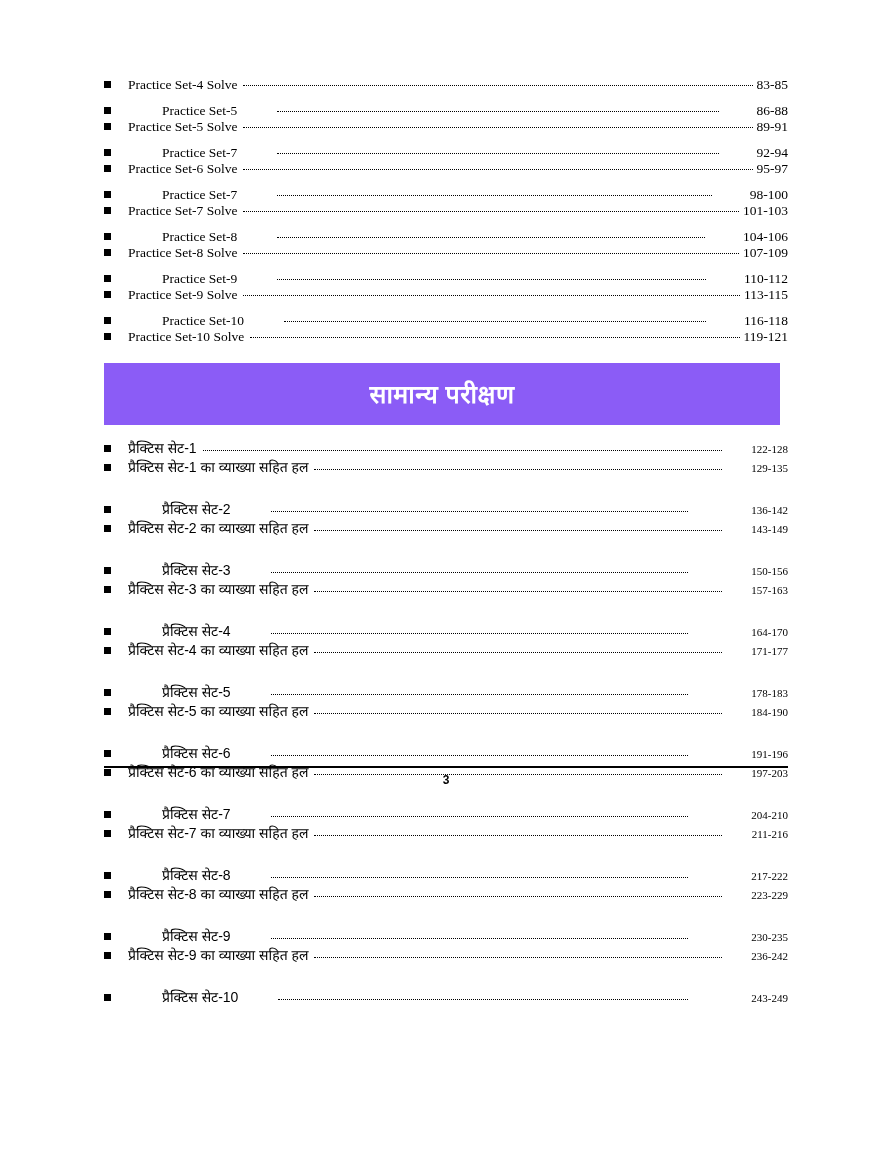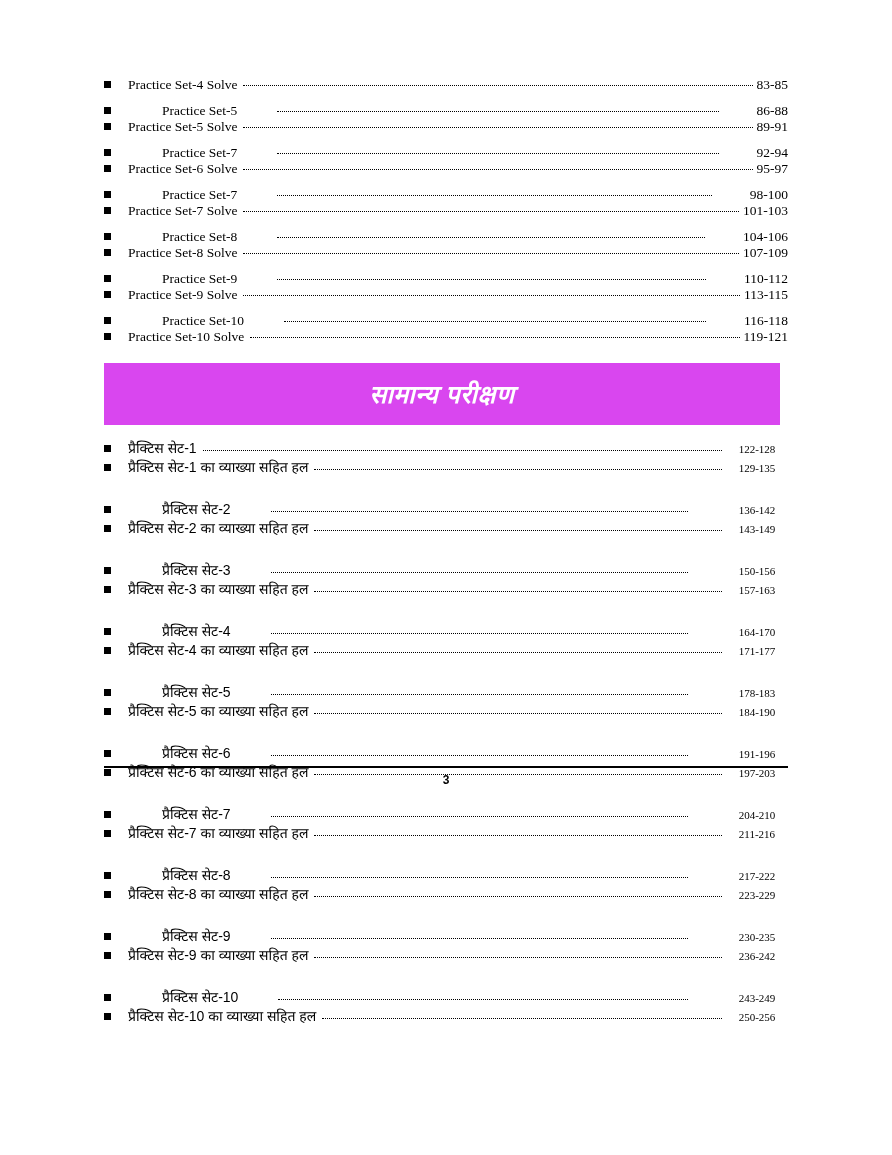--- a/index.html
+++ b/index.html
@@ -59,35 +59,34 @@
     overflow: hidden;
     position: relative;
     top: -3px;
     height: 10px;
     border-bottom: 1px dotted #000;
     margin: 0 2px;
   }
   .pages {
     flex: 0 0 auto;
     padding-left: 2px;
-    text-align: center;
+    text-align: right;
   }
 
   
   .section-banner {
-    background: #d946ef;
+    background: #8b5cf6;
     color: #ffffff;
     text-align: center;
     font-size: 25px;
     font-weight: bold;
     padding: 13px 0 15px 0;
     margin: 19px 8px 16px 0;
     letter-spacing: 0.5px;
     font-family: "Liberation Sans", sans-serif;
-    font-style: italic;
   }
   .hindi .toc-item {
     font-size: 14px;
     margin-bottom: 5px;
     font-family: "Liberation Sans", sans-serif;
   }
   .hindi .toc-item.gap {
     margin-top: 28px;
   }
   .hindi .pages {
@@ -309,24 +308,18 @@
         <span class="label">प्रैक्टिस सेट-9 का व्याख्या सहित हल</span>
         <span class="leader"></span>
         <span class="pages">236-242</span>
       </li>
       <li class="toc-item gap">
         <span class="bullet"></span>
         <span class="label">प्रैक्टिस सेट-10</span>
         <span class="leader"></span>
         <span class="pages">243-249</span>
       </li>
-      <li class="toc-item">
-        <span class="bullet"></span>
-        <span class="label">प्रैक्टिस सेट-10 का व्याख्या सहित हल</span>
-        <span class="leader"></span>
-        <span class="pages">250-256</span>
-      </li>
     </ul>
 
   <div class="footer">
     <span class="pagenum">3</span>
   </div>
 </div>
 
 </body></html>

